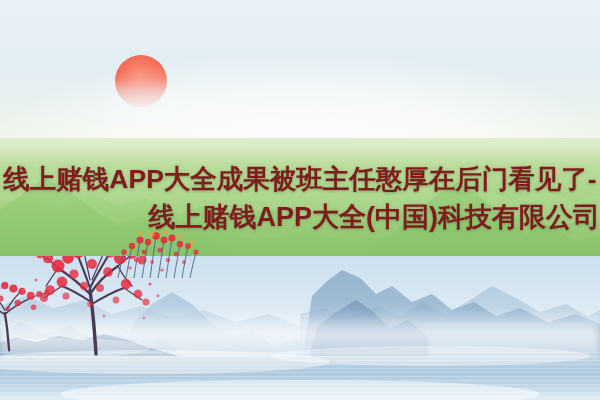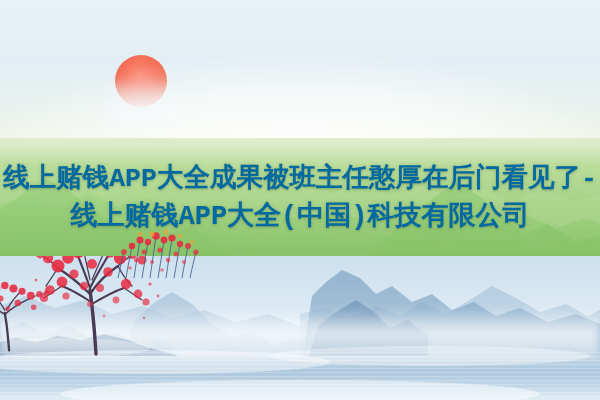--- a/index.html
+++ b/index.html
@@ -79,33 +79,33 @@
   }
 
   
   .title-wrap{
     position:absolute;left:0;top:160px;width:600px;
     text-align:center;
     pointer-events:none;
     z-index:40;
   }
   .title-line{
-    font-family:Liberation Mono, monospace;
+    font-family:Liberation Sans, sans-serif;
     font-weight:bold;
     font-size:27px;
     line-height:38px;
     letter-spacing:0px;
-    color:#0369a1;
+    color:#7f1d1d;
     text-shadow:
       0 1px 2px rgba(90,120,70,.40),
       0 0 4px rgba(120,150,95,.30);
     white-space:nowrap;
   }
   .title-line.l1{font-size:26.5px;}
-  .title-line.l2{font-size:27px;}
+  .title-line.l2{font-size:27px;text-align:right;}
 </style>
 </head>
 <body>
 
 <div id="banner">
 
   <div class="sky"></div>
 
   <div class="sun"></div>
   <div class="sun-fade"></div>

